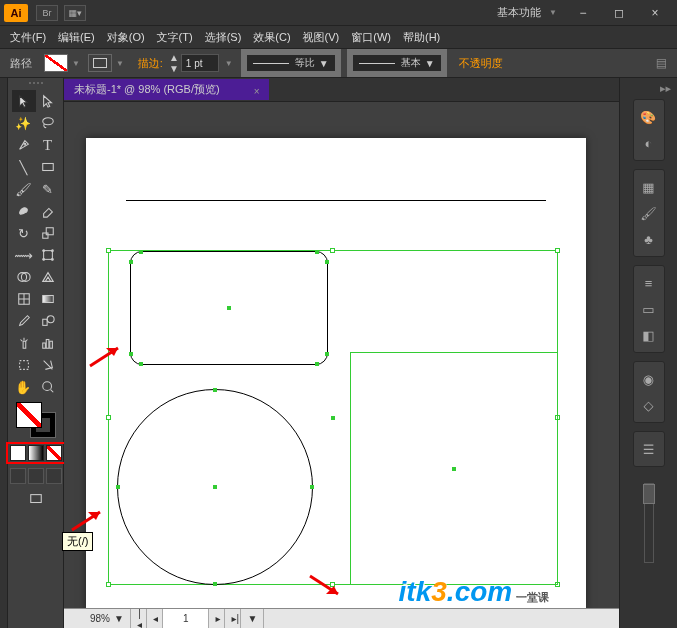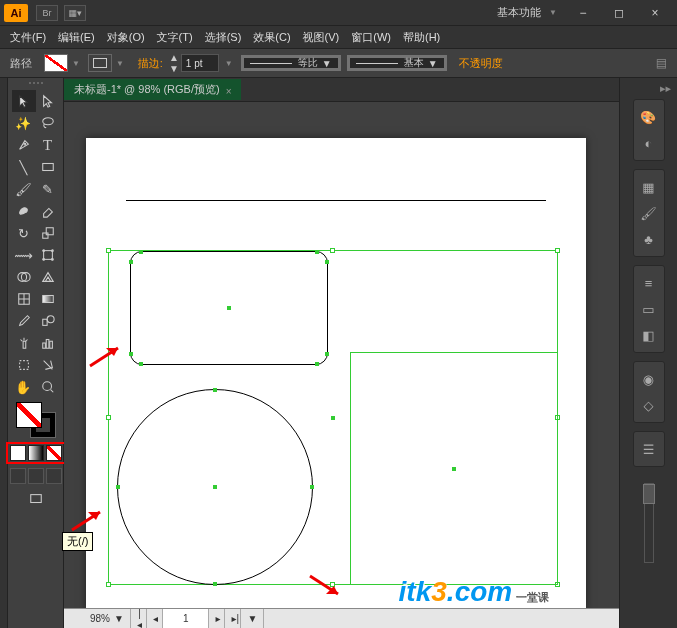--- a/index.html
+++ b/index.html
@@ -18,21 +18,21 @@
 .menu-item { color: #ddd; font-size: 11px; padding: 0 6px; cursor: pointer; }
 
 .controlbar { height: 30px; background: #404040; border-top: 1px solid #222; border-bottom: 1px solid #222; display: flex; align-items: center; padding: 0 10px; }
 .cb-label { color: #ccc; font-size: 11px; margin-right: 12px; text-align: right; }
 .cb-swatch { width: 24px; height: 18px; border: 1px solid #666; margin-right: 4px; background: #fff; position: relative; }
 .cb-swatch.none::after { content: ''; position: absolute; left: 0; top: 0; right: 0; bottom: 0; background: linear-gradient(to top right, transparent 45%, red 45%, red 55%, transparent 55%); }
 .cb-swatch.square { background: #404040; }
 .cb-swatch.square::before { content: ''; position: absolute; left: 4px; top: 3px; right: 4px; bottom: 3px; border: 1px solid #ccc; }
 .cb-text-orange { color: #ff9a00; font-size: 11px; margin: 0 6px; }
 .cb-input { background: #282828; border: 1px solid #555; color: #ddd; font-size: 10px; height: 18px; padding: 0 4px; margin-right: 6px; }
-.cb-seg { background: #282828; border: 3px solid #737373; height: 16px; display: flex; align-items: center; padding: 0 6px; color: #ccc; font-size: 10px; margin-right: 6px; }
+.cb-seg { background: #282828; border: 6px solid #737373; height: 28px; display: flex; align-items: center; padding: 0 6px; color: #ccc; font-size: 10px; margin-right: 6px; }
 .cb-line { flex: 1; border-top: 1px solid #ccc; margin-right: 6px; width: 40px; }
 .cb-right { margin-left: auto; color: #888; font-size: 12px; }
 
 .workarea { display: flex; height: 550px; }
 .vtrough { width: 8px; background: #333; border-right: 1px solid #222; }
 .toolbox { width: 56px; background: #404040; border-right: 1px solid #222; padding-top: 4px; display: flex; flex-direction: column; align-items: center; position: relative; }
 .toolbox-grip { width: 30px; height: 6px; display: flex; justify-content: center; gap: 2px; margin-bottom: 2px; }
 .toolbox-grip span { width: 2px; height: 2px; background: #666; }
 .tool-row { display: flex; }
 .tool { width: 24px; height: 22px; display: flex; align-items: center; justify-content: center; color: #ccc; font-size: 13px; cursor: pointer; }
@@ -52,21 +52,21 @@
 .fm-none { background: #fff; position: relative; }
 .fm-none::after { content: ''; position: absolute; left: 0; top: 0; right: 0; bottom: 0; background: linear-gradient(to top right, transparent 40%, red 40%, red 60%, transparent 60%); }
 
 .tooltip { position: absolute; left: 62px; top: 532px; background: #ffffe1; border: 1px solid #000; font-size: 11px; padding: 1px 4px; color: #000; z-index: 50; }
 
 .bottom-row { display: flex; margin-top: 4px; }
 .mode-btn { width: 16px; height: 16px; margin: 0 1px; border: 1px solid #555; background: #383838; }
 
 .docarea { flex: 1; background: #404040; display: flex; flex-direction: column; position: relative; }
 .doctab-bar { height: 24px; background: #333; display: flex; align-items: center; border-bottom: 1px solid #222; }
-.doctab { background: #14532d; color: #ccc; font-size: 11px; padding: 3px 10px; display: flex; align-items: flex-end; }
+.doctab { background: #4c1d95; color: #ccc; font-size: 11px; padding: 3px 10px; display: flex; align-items: flex-end; gap: 28px; }
 .doctab-close { margin-left: 6px; font-size: 10px; color: #999; }
 .canvas-wrap { flex: 1; background: #404040; position: relative; overflow: hidden; }
 .canvas { position: absolute; left: 22px; top: 36px; width: 500px; height: 472px; background: #fff; box-shadow: 0 0 8px rgba(0,0,0,0.5); }
 .hrline { position: absolute; left: 40px; top: 62px; width: 420px; border-top: 1px solid #000; }
 
 .bbox { position: absolute; border: 1px solid #3c3; }
 .handle { position: absolute; width: 5px; height: 5px; background: #fff; border: 1px solid #3c3; }
 .ctr { position: absolute; width: 4px; height: 4px; background: #3c3; }
 .circle { position: absolute; border: 1px solid #000; border-radius: 50%; }
 

